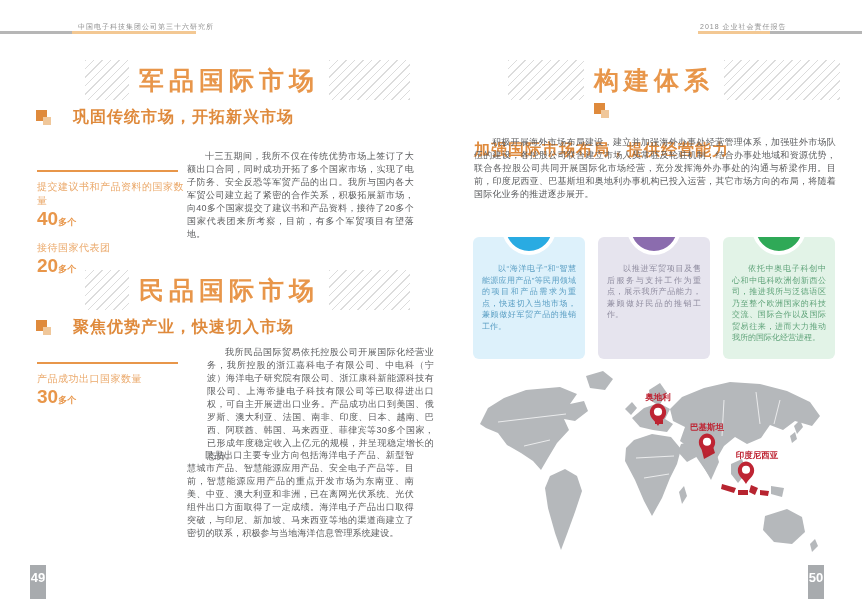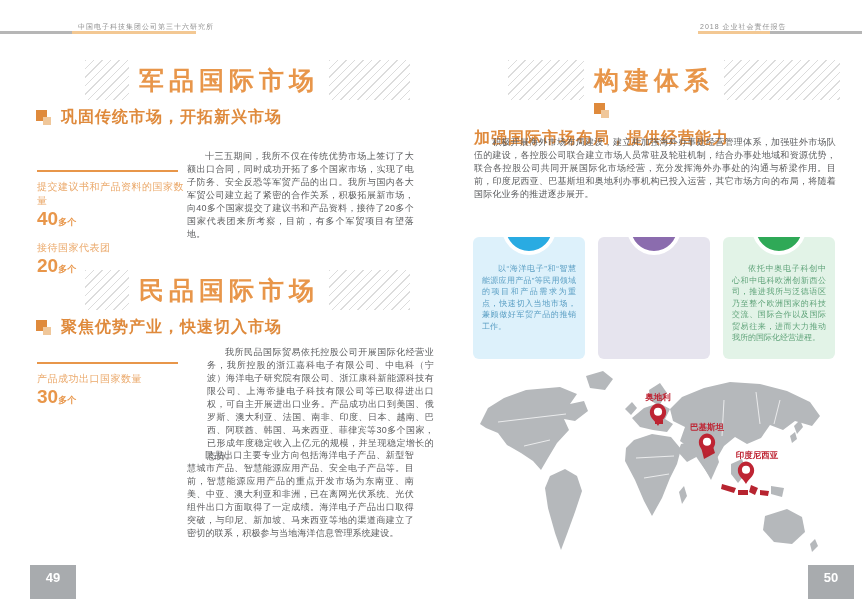--- a/index.html
+++ b/index.html
@@ -8,21 +8,21 @@
   
   .hdr-text{position:absolute;font-size:7px;color:#8f8f8f;letter-spacing:1px;white-space:nowrap;}
   .hdr-rule-gray{position:absolute;top:31px;height:3px;background:#b6b6b6;}
   .hdr-rule-orange{position:absolute;top:31px;height:3px;background:#f3c893;}
   
   .banner{position:absolute;height:40px;display:flex;align-items:center;text-align:right;}
   .hatch{height:40px;background:repeating-linear-gradient(135deg,#dcdcdc 0,#dcdcdc 1px,transparent 1px,transparent 6px);}
   .hatch.grow{flex:1;}
   .banner-text{font-size:25px;font-weight:bold;color:#e8964a;letter-spacing:5px;padding:0 10px;white-space:nowrap;}
   
-  .subtitle{position:absolute;display:flex;align-items:center;gap:10px;}
+  .subtitle{position:absolute;display:flex;align-items:center;gap:22px;}
   .sq{position:relative;width:15px;height:15px;flex:0 0 auto;}
   .sq .a{position:absolute;left:0;top:0;width:11px;height:11px;background:#df8a3c;}
   .sq .b{position:absolute;right:0;bottom:0;width:8px;height:8px;background:#f0c79a;}
   .subtitle-text{font-size:16px;font-weight:bold;color:#df8a3c;letter-spacing:1px;white-space:nowrap;}
   
   .stat-rule{position:absolute;height:2px;background:#e8964a;}
   .stat-group{position:absolute;width:150px;}
   .stat-label{font-size:10px;color:#eba96b;margin-top:8px;letter-spacing:0.5px;}
   .stat-value{font-size:19px;font-weight:bold;color:#e8964a;line-height:22px;}
   .stat-suffix{font-size:9px;font-weight:bold;color:#e8964a;}
@@ -35,21 +35,21 @@
   .card-text{font-size:8px;line-height:11.5px;text-align:justify;text-indent:2em;margin:0;}
   .circle{position:absolute;top:-36px;left:50%;transform:translateX(-50%);width:46px;height:46px;
           border-radius:50%;border:4px solid #fff;display:flex;align-items:center;justify-content:center;
           color:#fff;font-weight:bold;font-size:10.5px;letter-spacing:1px;white-space:nowrap;box-sizing:content-box;}
   .card-indonesia{background:#ddf1fb;} .card-indonesia .circle{background:#29abe2;} .card-indonesia .card-text{color:#5b9fc4;}
   .card-pakistan{background:#e6e4ee;} .card-pakistan .circle{background:#8b6cae;} .card-pakistan .card-text{color:#908da0;}
   .card-austria{background:#e2f3e7;} .card-austria .circle{background:#2fa957;} .card-austria .card-text{color:#5fa379;}
   
   .map{position:absolute;left:474px;top:364px;width:362px;height:212px;}
   
-  .pgbox{position:absolute;top:565px;width:46px;height:34px;background:#a8abae;color:#ffffff;
+  .pgbox{position:absolute;top:565px;width:16px;height:34px;background:#a8abae;color:#ffffff;
          font-weight:bold;font-size:13px;text-align:center;padding-top:5px;box-sizing:border-box;}
 </style>
 </head>
 <body>
 
 <div class="sheet">
 
   <div class="hdr-rule-gray" style="left:0;width:72px;"></div>
   <div class="hdr-rule-orange" style="left:72px;width:124px;"></div>
   <div class="hdr-text" style="left:78px;top:22px;">中国电子科技集团公司第三十六研究所</div>
@@ -120,20 +120,21 @@
 
   <p class="para" style="left:474px;top:136px;width:362px;">积极开展海外市场布局建设，建立并加强海外办事处经营管理体系，加强驻外市场队伍的建设，各控股公司联合建立市场人员常驻及轮驻机制，结合办事处地域和资源优势，联合各控股公司共同开展国际化市场经营，充分发挥海外办事处的沟通与桥梁作用。目前，印度尼西亚、巴基斯坦和奥地利办事机构已投入运营，其它市场方向的布局，将随着国际化业务的推进逐步展开。</p>
 
   <div class="cards">
     <div class="card card-indonesia">
       <div class="circle">印尼</div>
       <p class="card-text">以“海洋电子”和“智慧能源应用产品”等民用领域的项目和产品需求为重点，快速切入当地市场，兼顾做好军贸产品的推销工作。</p>
     </div>
     <div class="card card-pakistan">
       <div class="circle">巴基斯坦</div>
+      <p class="card-text">以推进军贸项目及售后服务与支持工作为重点，展示我所产品能力，兼顾做好民品的推销工作。</p>
     </div>
     <div class="card card-austria">
       <div class="circle">奥地利</div>
       <p class="card-text">依托中奥电子科创中心和中电科欧洲创新西公司，推进我所与泛德语区乃至整个欧洲国家的科技交流、国际合作以及国际贸易往来，进而大力推动我所的国际化经营进程。</p>
     </div>
   </div>
 
   <div class="map">
     <svg width="362" height="212" viewBox="0 0 362 212" xmlns="http://www.w3.org/2000/svg">
       <g fill="#b5b8bb" stroke="none">

